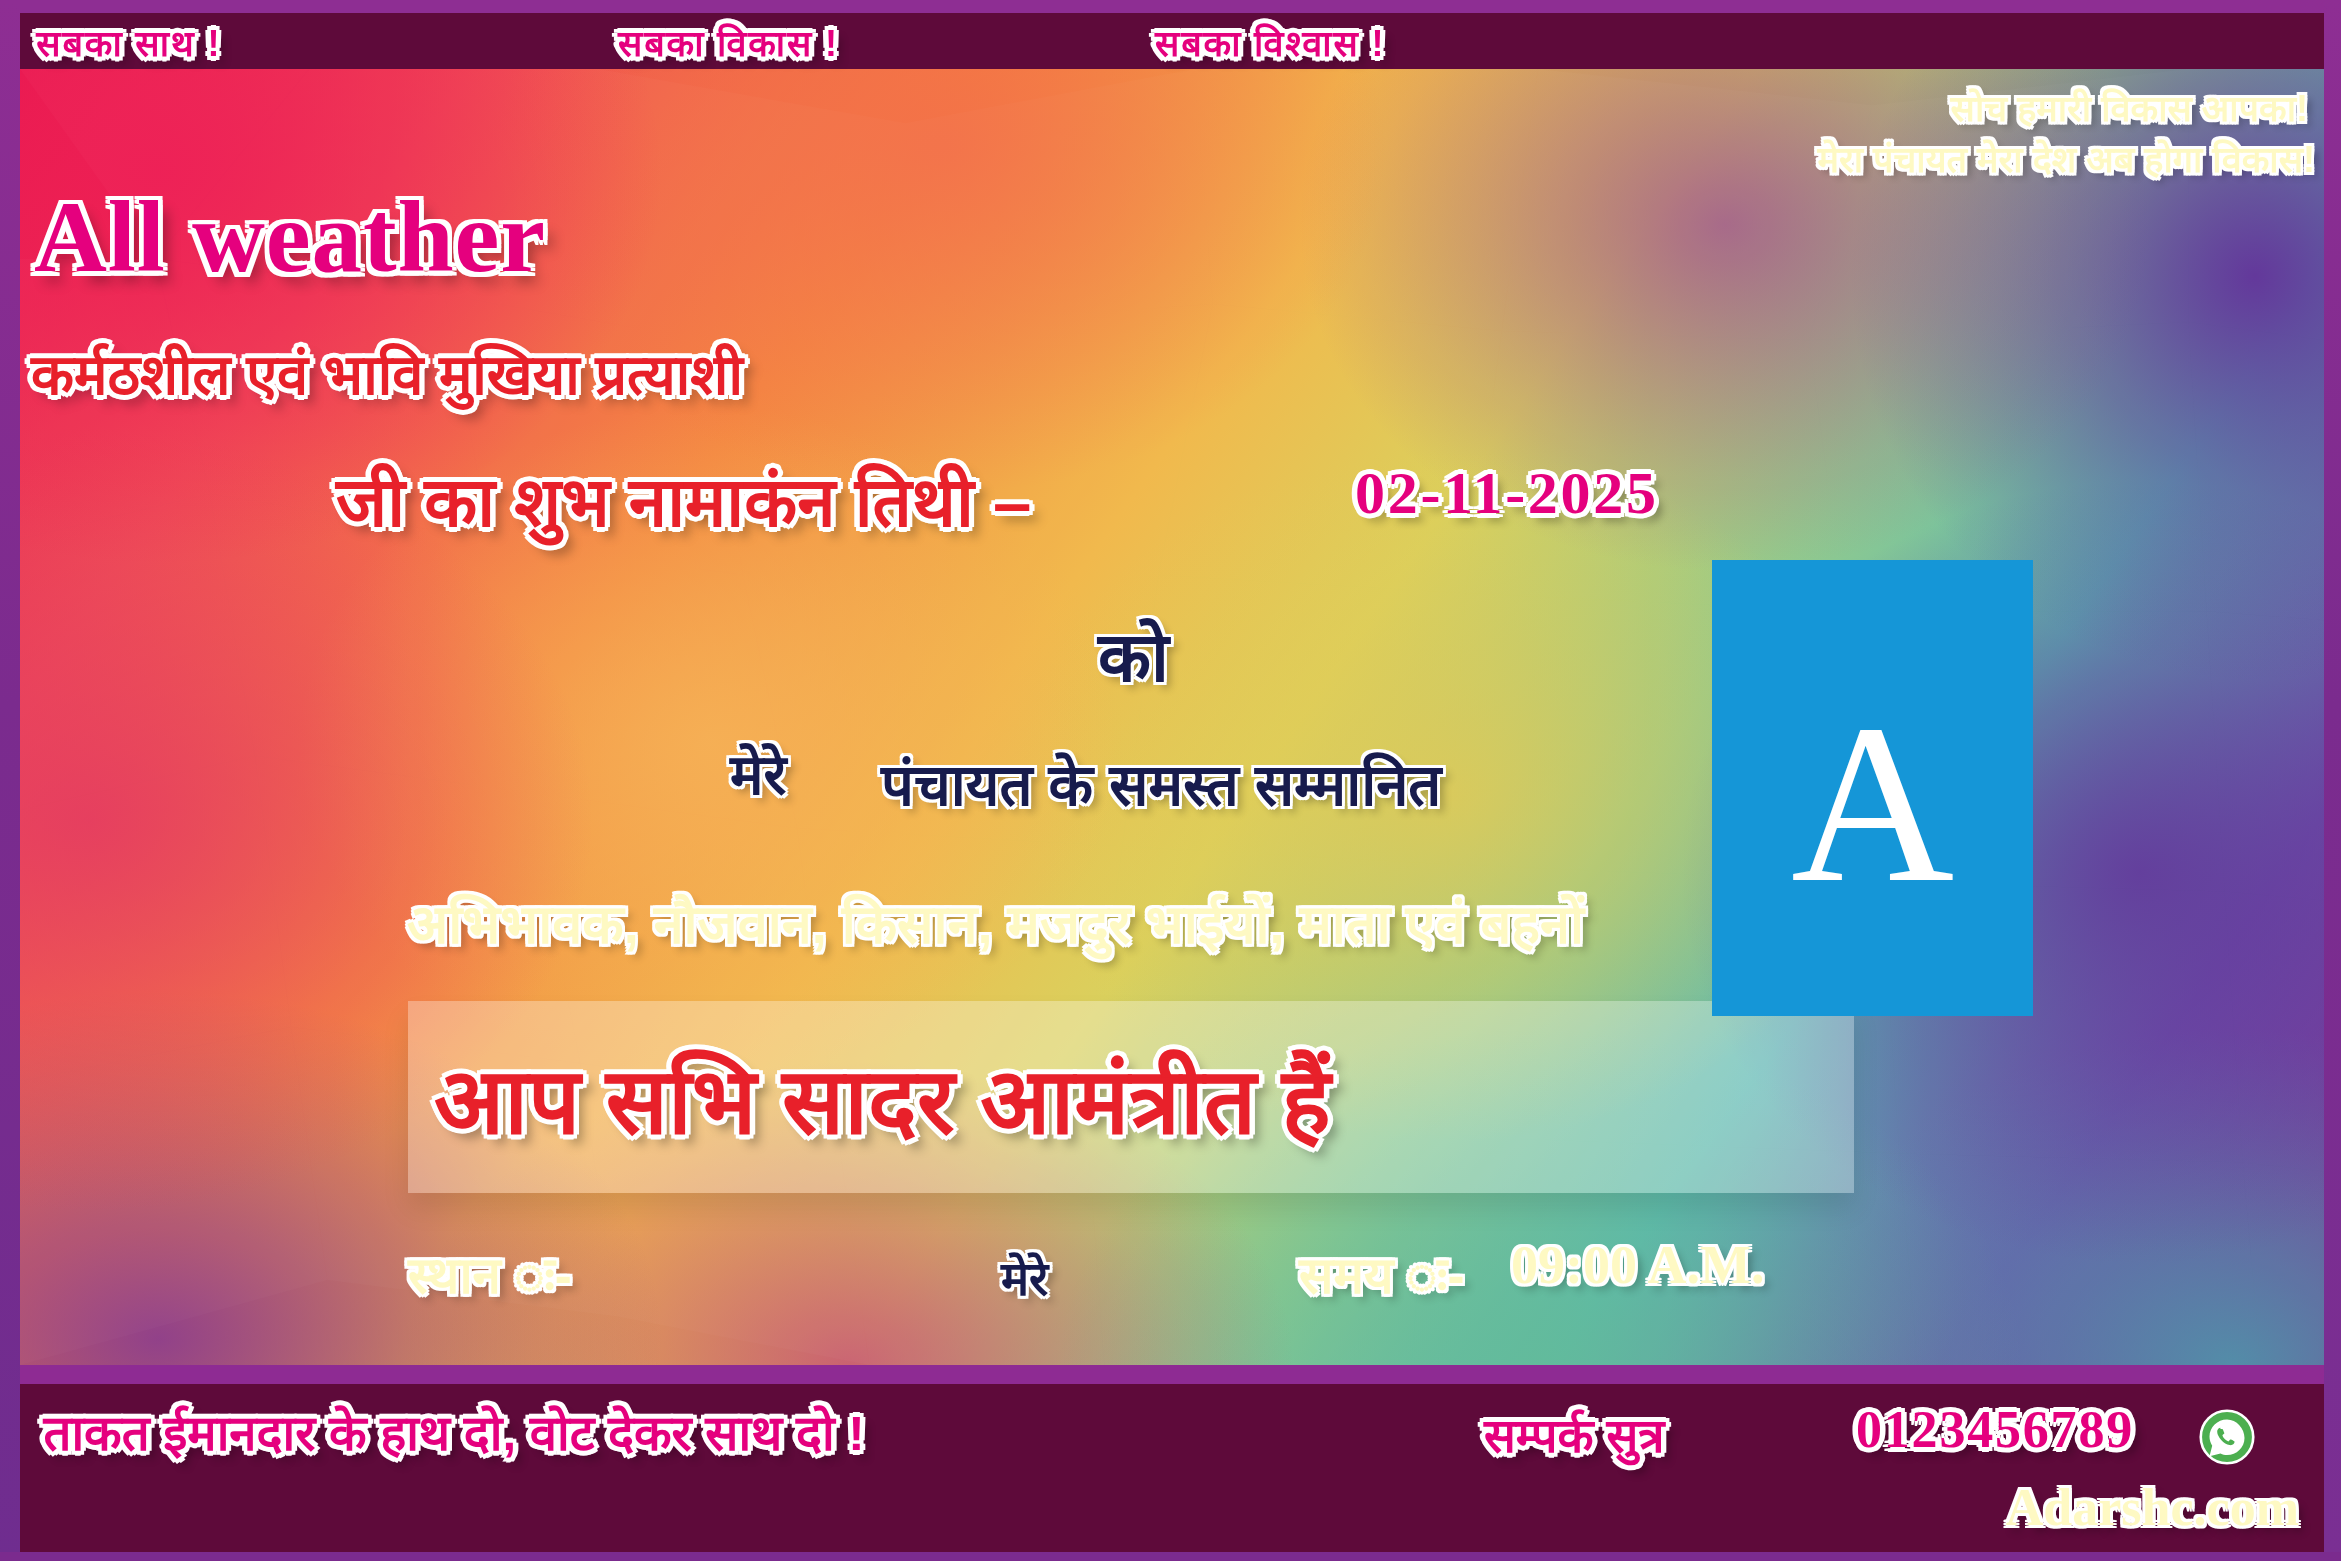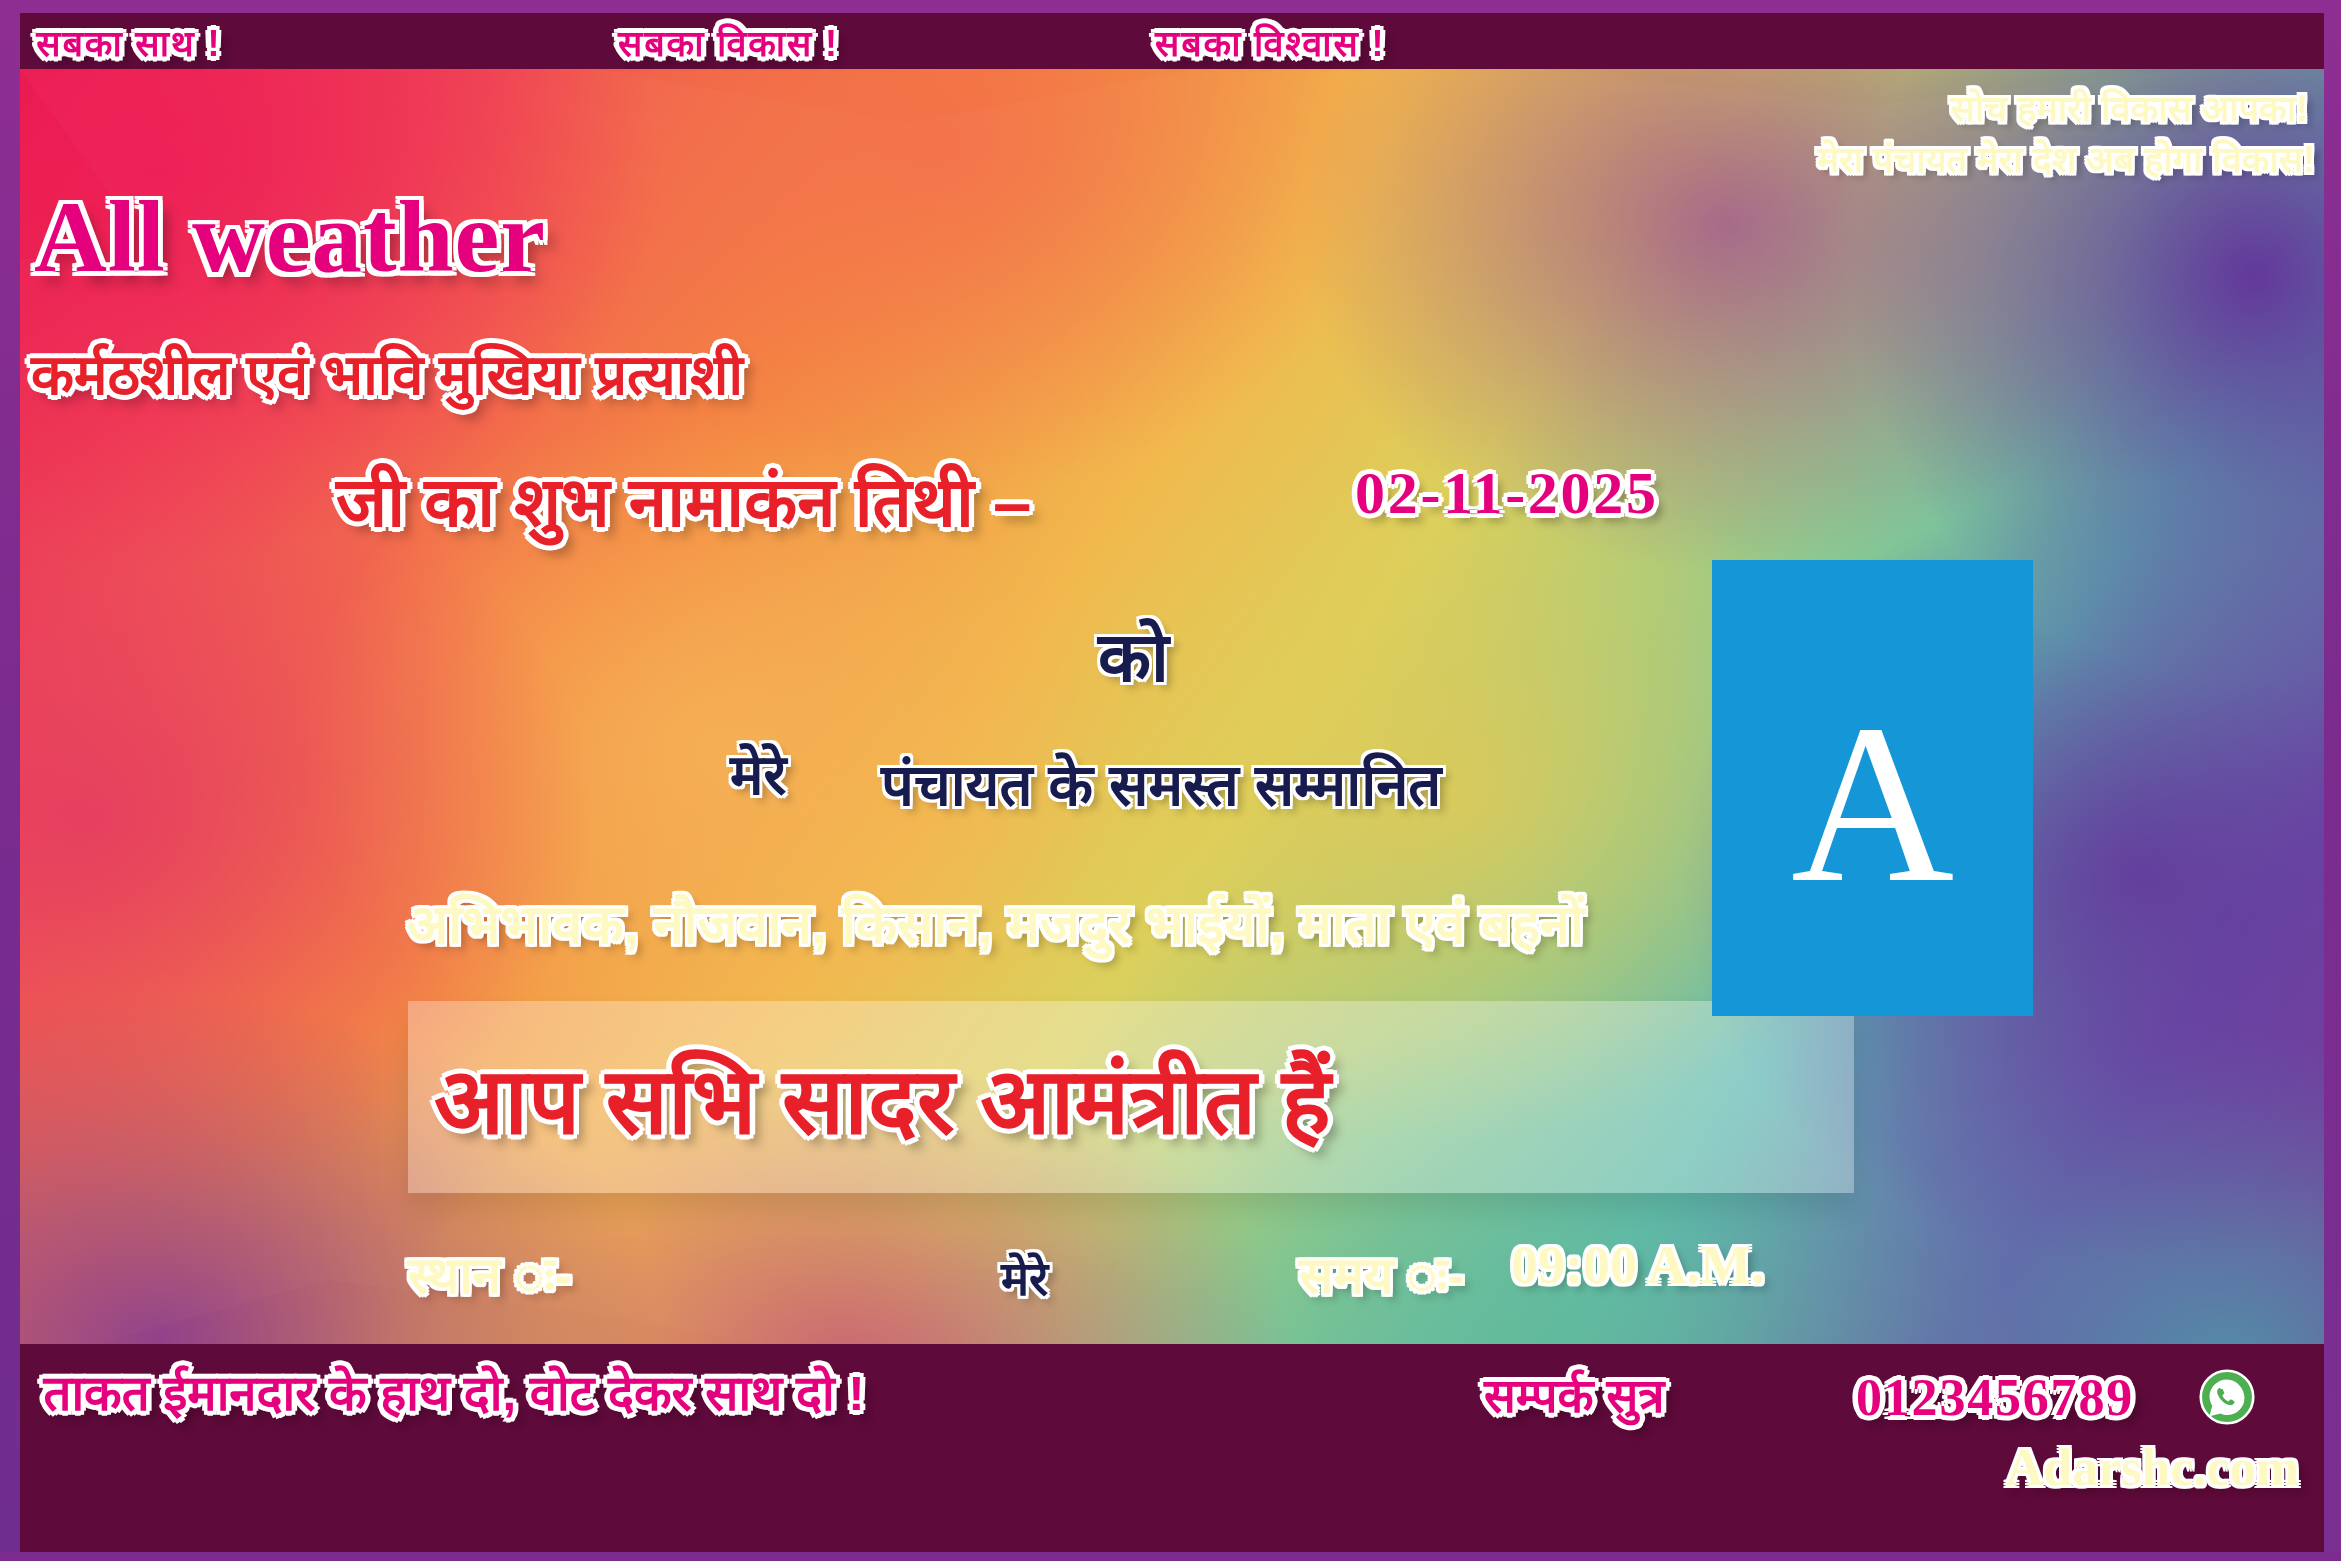--- a/index.html
+++ b/index.html
@@ -28,21 +28,21 @@
     position:absolute;left:20px;top:12.6px;width:2304px;height:56px;
     background:#5e0a3a;z-index:20;padding-left:21px;
   }
   .topband .slot{position:absolute;top:5.4px;white-space:nowrap;}
   .sl-a{left:16.3px;}
   .sl-b{left:598px;}
   .sl-c{left:1135px;}
 
   
   .botband{
-    position:absolute;left:20px;bottom:9px;width:2304px;height:208px;
+    position:absolute;left:20px;bottom:9px;width:2304px;height:168px;
     background:#5e0a3a;z-index:20;
   }
   .bb-row1{position:absolute;left:0;top:5.4px;width:2304px;height:83px;}
   .bb-row2{position:absolute;left:0;top:90px;width:2304px;height:90px;}
 
   
   .body-bg{
     position:absolute;left:20px;top:69px;width:2304px;height:1296px;
     background:
       radial-gradient(ellipse 813px 632px at 6% 8%,  rgba(237,28,84,0.95) 0%, rgba(237,28,84,0) 62%),
@@ -163,21 +163,21 @@
   .lbl-place{left:408px;top:1238px;font-size:51px;}
   .lbl-mere2{left:1001px;top:1245px;font-size:47px;}
   .dotted-b{left:623px;top:1315px;width:643px;border-bottom:4.5px dotted #5b5b5b;height:0;z-index:11;}
   .lbl-time{left:1299px;top:1238px;font-size:51px;}
   .val-time{left:1511px;top:1234px;font-size:54px;
     font-family:"Liberation Serif", serif;font-weight:bold;}
 
   
   .bb-left{position:absolute;left:23.5px;top:9px;font-size:49px;}
   .bb-contact-lbl{position:absolute;left:1464px;top:12.6px;font-size:47px;}
-  .bb-phone{position:absolute;left:1836px;top:19px;font-size:52px;
+  .bb-phone{position:absolute;left:1836px;top:11px;font-size:52px;
     font-family:"Liberation Serif", serif;font-weight:bold;letter-spacing:1.8px;}
   .wa-icon{position:absolute;left:2179px;top:20px;width:56px;height:56px;z-index:25;}
 
   .bb2-hindi{position:absolute;left:23.5px;top:7.2px;font-size:51px;}
   .bb2-site{position:absolute;right:25px;top:3.6px;font-size:52px;
     font-family:"Liberation Serif", serif;font-weight:bold;}
 
   .mixed-en{font-family:"Liberation Serif", serif;font-weight:bold;}
 </style>
 </head>

